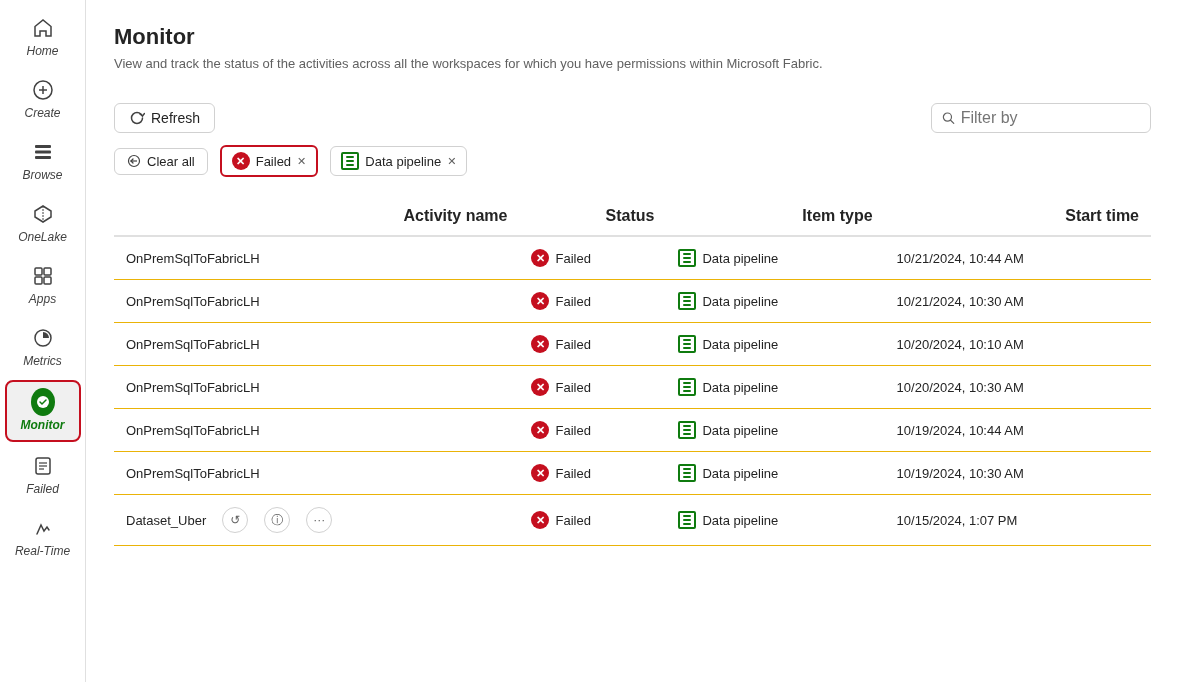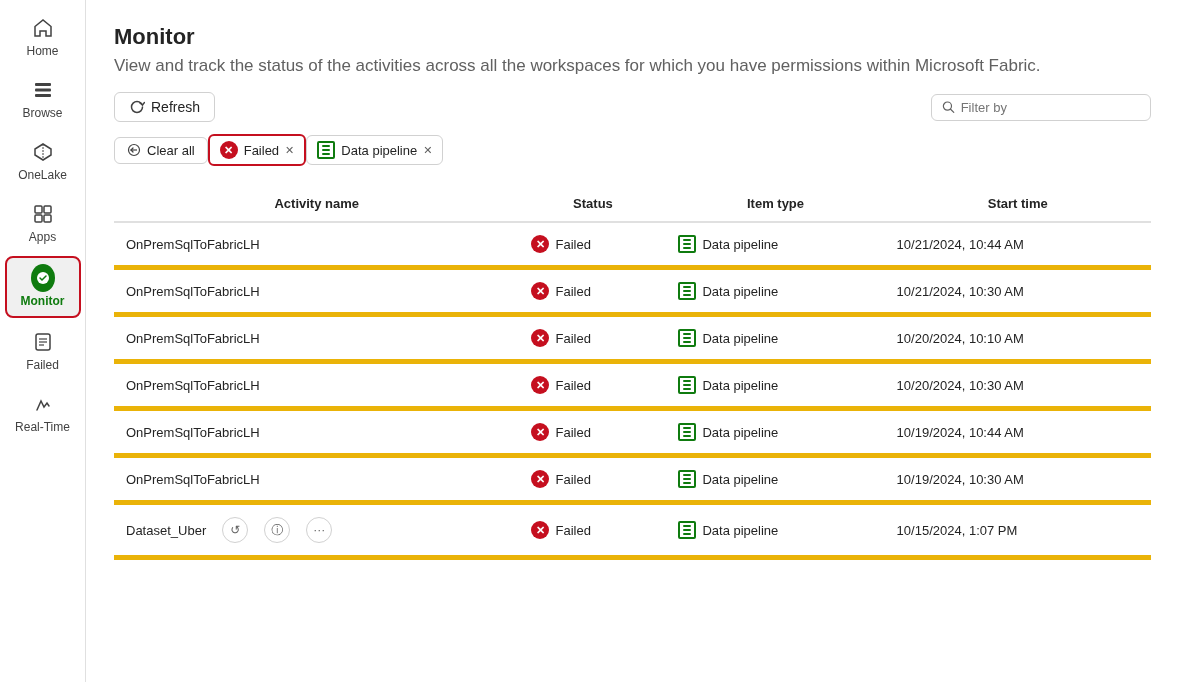--- a/index.html
+++ b/index.html
@@ -22,20 +22,21 @@
       flex-direction: column;
       align-items: center;
       justify-content: center;
       width: 76px;
       padding: 8px 4px;
       border-radius: 8px;
       cursor: pointer;
       gap: 4px;
       font-size: 12px;
       color: #424242;
+      font-style: italic;
     }
     .sidebar-item.active {
       background: #f0f0f0;
       color: #0f7b0f;
     }
     .sidebar-item.active .si-icon { color: #0f7b0f; }
     .sidebar-item-monitor {
       border: 2px solid #c50f1f;
       border-radius: 8px;
     }
@@ -56,29 +57,28 @@
       overflow-y: auto;
       padding: 24px 28px;
     }
 
     .page-title {
       font-size: 22px;
       font-weight: 600;
       margin-bottom: 6px;
     }
     .page-subtitle {
-      font-size: 17px;
+      font-size: 13px;
       color: #616161;
-      margin-bottom: 16px;
+      margin-bottom: 32px;
     }
 
     
     .toolbar {
       display: flex;
-      align-items: center;
       justify-content: space-between;
       margin-bottom: 12px;
     }
     .toolbar-left { display: flex; align-items: center; gap: 8px; }
 
     .btn-refresh {
       display: flex;
       align-items: center;
       gap: 6px;
       padding: 6px 14px;
@@ -96,30 +96,30 @@
       border: 1px solid #d1d1d1;
       border-radius: 6px;
       padding: 5px 10px;
       background: #fff;
       gap: 6px;
       width: 220px;
     }
     .filter-input-wrapper input {
       border: none;
       outline: none;
-      font-size: 13px;
+      font-size: 16px;
       color: #616161;
       width: 100%;
     }
 
     
     .filter-chips {
       display: flex;
       align-items: center;
-      gap: 0;
+      gap: 12px;
       margin-bottom: 20px;
     }
 
     .chip-clear-all {
       display: flex;
       align-items: center;
       gap: 6px;
       padding: 5px 12px;
       border: 1px solid #d1d1d1;
       border-radius: 6px;
@@ -148,30 +148,30 @@
       cursor: pointer;
       color: #616161;
     }
 
     
     .data-table {
       width: 100%;
       border-collapse: collapse;
     }
     .data-table th {
-      text-align: center;
+      text-align: right;
       font-weight: 700;
-      font-size: 13px;
+      font-size: 16px;
       padding: 10px 12px;
       border-bottom: 2px solid #e0e0e0;
       color: #242424;
     }
     .data-table td {
       padding: 12px 12px;
-      border-bottom: 5px solid #eab308;
+      border-bottom: 1px solid #eab308;
       font-size: 13px;
       color: #242424;
       vertical-align: middle;
     }
 
     .status-cell {
       display: flex;
       align-items: center;
       gap: 6px;
     }
@@ -252,20 +252,30 @@
     <span class="si-icon">
       <svg width="22" height="22" viewBox="0 0 22 22" fill="none">
           <path d="M3 9.5L11 3L19 9.5V19H14V14H8V19H3V9.5Z" stroke="#424242" stroke-width="1.5" fill="none"></path>
         </svg>
     </span>
     <span>Home</span>
   </div>
   <div class="sidebar-item">
     <span class="si-icon">
       <svg width="22" height="22" viewBox="0 0 22 22" fill="none">
+          <circle cx="11" cy="11" r="9" stroke="#424242" stroke-width="1.5"></circle>
+          <line x1="11" y1="7" x2="11" y2="15" stroke="#424242" stroke-width="1.5"></line>
+          <line x1="7" y1="11" x2="15" y2="11" stroke="#424242" stroke-width="1.5"></line>
+        </svg>
+    </span>
+    <span>Create</span>
+  </div>
+  <div class="sidebar-item">
+    <span class="si-icon">
+      <svg width="22" height="22" viewBox="0 0 22 22" fill="none">
           <rect x="3" y="4" width="16" height="3" rx="1" fill="#424242"></rect>
           <rect x="3" y="9.5" width="16" height="3" rx="1" fill="#424242"></rect>
           <rect x="3" y="15" width="16" height="3" rx="1" fill="#424242"></rect>
         </svg>
     </span>
     <span>Browse</span>
   </div>
   <div class="sidebar-item">
     <span class="si-icon">
       <svg width="22" height="22" viewBox="0 0 22 22" fill="none">
@@ -278,20 +288,29 @@
   <div class="sidebar-item">
     <span class="si-icon">
       <svg width="22" height="22" viewBox="0 0 22 22" fill="none">
           <rect x="3" y="3" width="7" height="7" rx="1" stroke="#424242" stroke-width="1.5" fill="none"></rect>
           <rect x="12" y="3" width="7" height="7" rx="1" stroke="#424242" stroke-width="1.5" fill="none"></rect>
           <rect x="3" y="12" width="7" height="7" rx="1" stroke="#424242" stroke-width="1.5" fill="none"></rect>
           <rect x="12" y="12" width="7" height="7" rx="1" stroke="#424242" stroke-width="1.5" fill="none"></rect>
         </svg>
     </span>
     <span>Apps</span>
+  </div>
+  <div class="sidebar-item">
+    <span class="si-icon">
+      <svg width="22" height="22" viewBox="0 0 22 22" fill="none">
+          <circle cx="11" cy="11" r="8" stroke="#424242" stroke-width="1.5" fill="none"></circle>
+          <path d="M11 11 L11 5 A6 6 0 0 1 17 11 Z" fill="#424242"></path>
+        </svg>
+    </span>
+    <span>Metrics</span>
   </div>
   <div class="sidebar-item active sidebar-item-monitor">
     <span class="si-icon">
       <span class="monitor-active-icon">
         <svg width="16" height="16" viewBox="0 0 16 16" fill="none">
             <circle cx="8" cy="8" r="6" fill="white"></circle>
             <path d="M5 8L7 10L11 6" stroke="#0f7b0f" stroke-width="1.5" stroke-linecap="round"></path>
           </svg>
       </span>
     </span>

